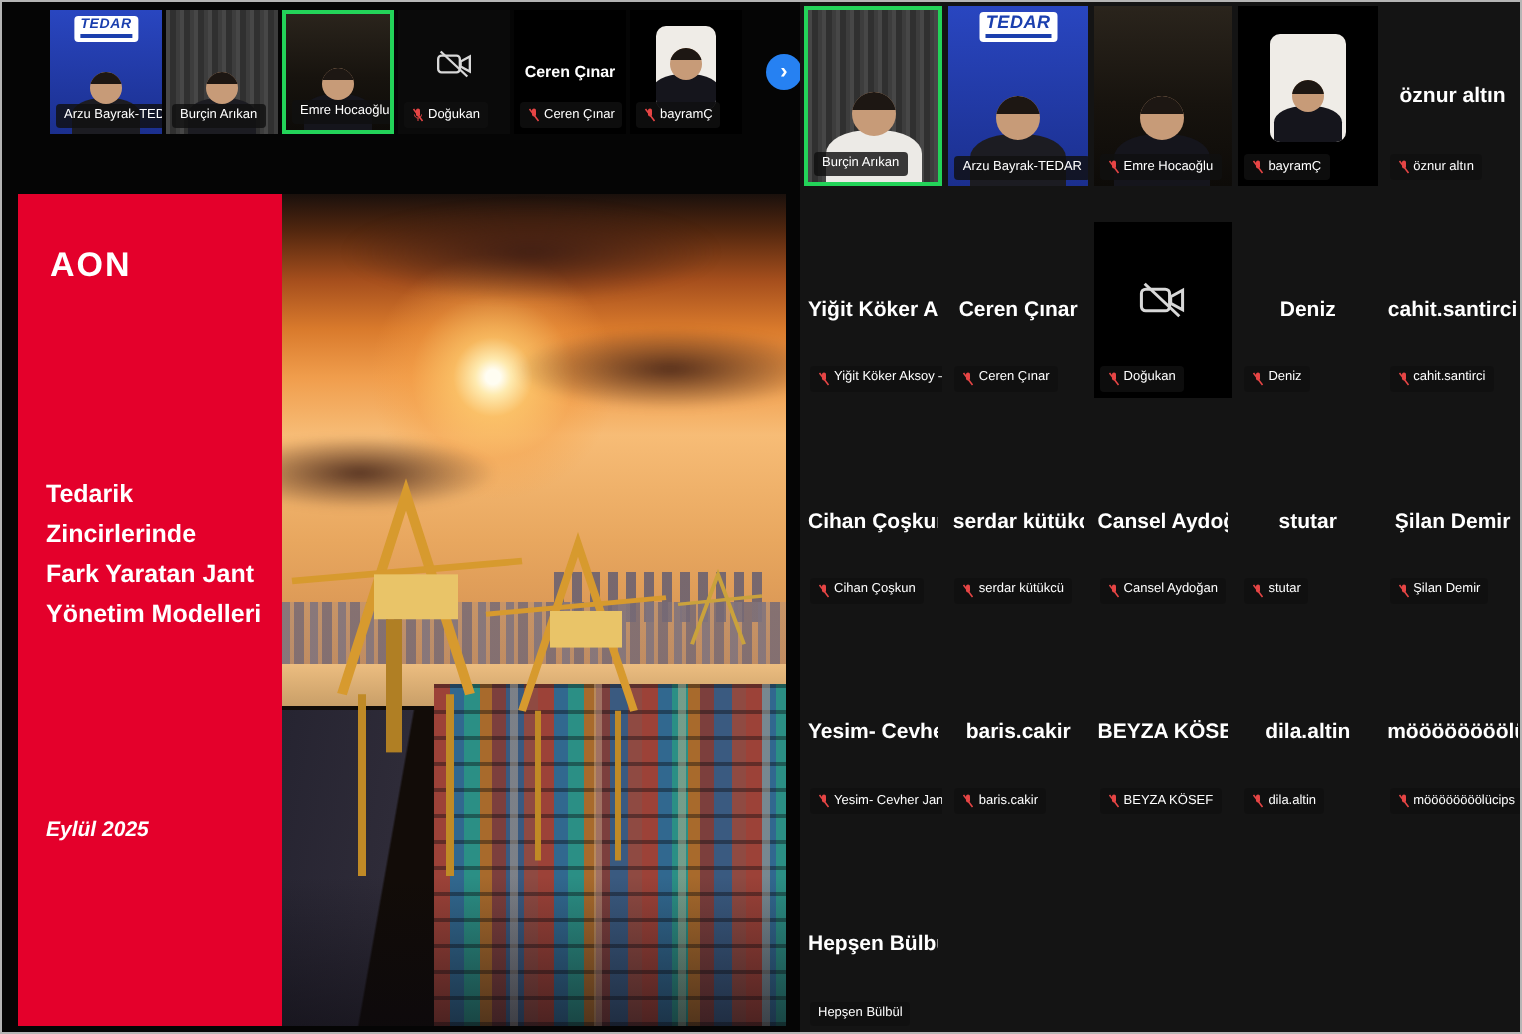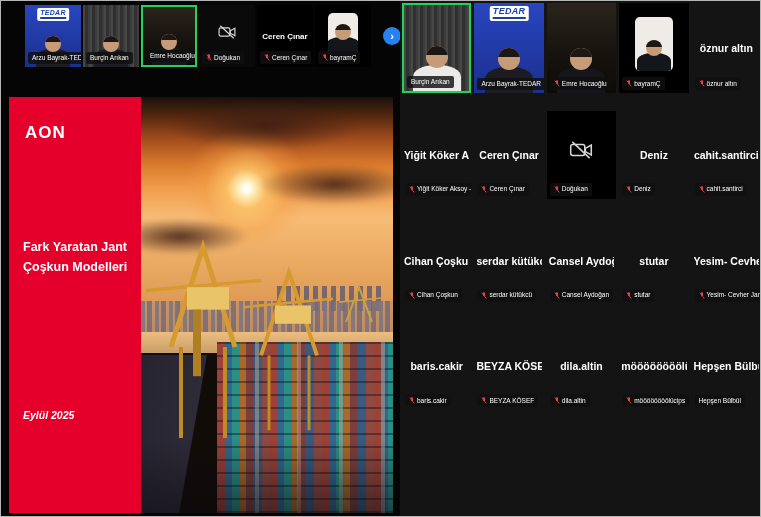--- a/index.html
+++ b/index.html
@@ -181,22 +181,23 @@
 
       <div class="nextbtn">
         <span>›</span>
       </div>
     </div>
 
     <div class="slide">
       <div class="slide-red">
         <div class="brand">AON</div>
         <div class="stitle">
+          <div>Tedarik Zincirlerinde</div>
           <div>Fark Yaratan Jant</div>
-          <div>Çoşkun Modelleri</div>
+          <div>Yönetim Modelleri</div>
         </div>
         <div class="sdate">Eylül 2025</div>
       </div>
       <div class="slide-photo">
         <div class="sky"></div>
         <div class="sun"></div>
         <div class="cloud c1"></div>
         <div class="cloud c2"></div>
         <div class="cloud c3"></div>
         <div class="towers"></div>
@@ -379,20 +380,30 @@
         <div class="cname">stutar</div>
         <div class="pill">
           <svg class="mic" viewBox="0 0 12 16">
               <path d="M6 1.5c-1.2 0-2 .9-2 2v4a2 2 0 0 0 4 0v-4c0-1.1-.8-2-2-2z" fill="#E64545"></path>
               <line x1="1.5" y1="2" x2="10.5" y2="14" stroke="#E64545" stroke-width="1.6"></line>
             </svg>
           <span>stutar</span>
         </div>
       </div>
       <div class="rtile">
+        <div class="cname">Şilan Demir</div>
+        <div class="pill">
+          <svg class="mic" viewBox="0 0 12 16">
+              <path d="M6 1.5c-1.2 0-2 .9-2 2v4a2 2 0 0 0 4 0v-4c0-1.1-.8-2-2-2z" fill="#E64545"></path>
+              <line x1="1.5" y1="2" x2="10.5" y2="14" stroke="#E64545" stroke-width="1.6"></line>
+            </svg>
+          <span>Şilan Demir</span>
+        </div>
+      </div>
+      <div class="rtile">
         <div class="cname">Yesim- Cevher J...</div>
         <div class="pill">
           <svg class="mic" viewBox="0 0 12 16">
               <path d="M6 1.5c-1.2 0-2 .9-2 2v4a2 2 0 0 0 4 0v-4c0-1.1-.8-2-2-2z" fill="#E64545"></path>
               <line x1="1.5" y1="2" x2="10.5" y2="14" stroke="#E64545" stroke-width="1.6"></line>
             </svg>
           <span>Yesim- Cevher Jant</span>
         </div>
       </div>
 

